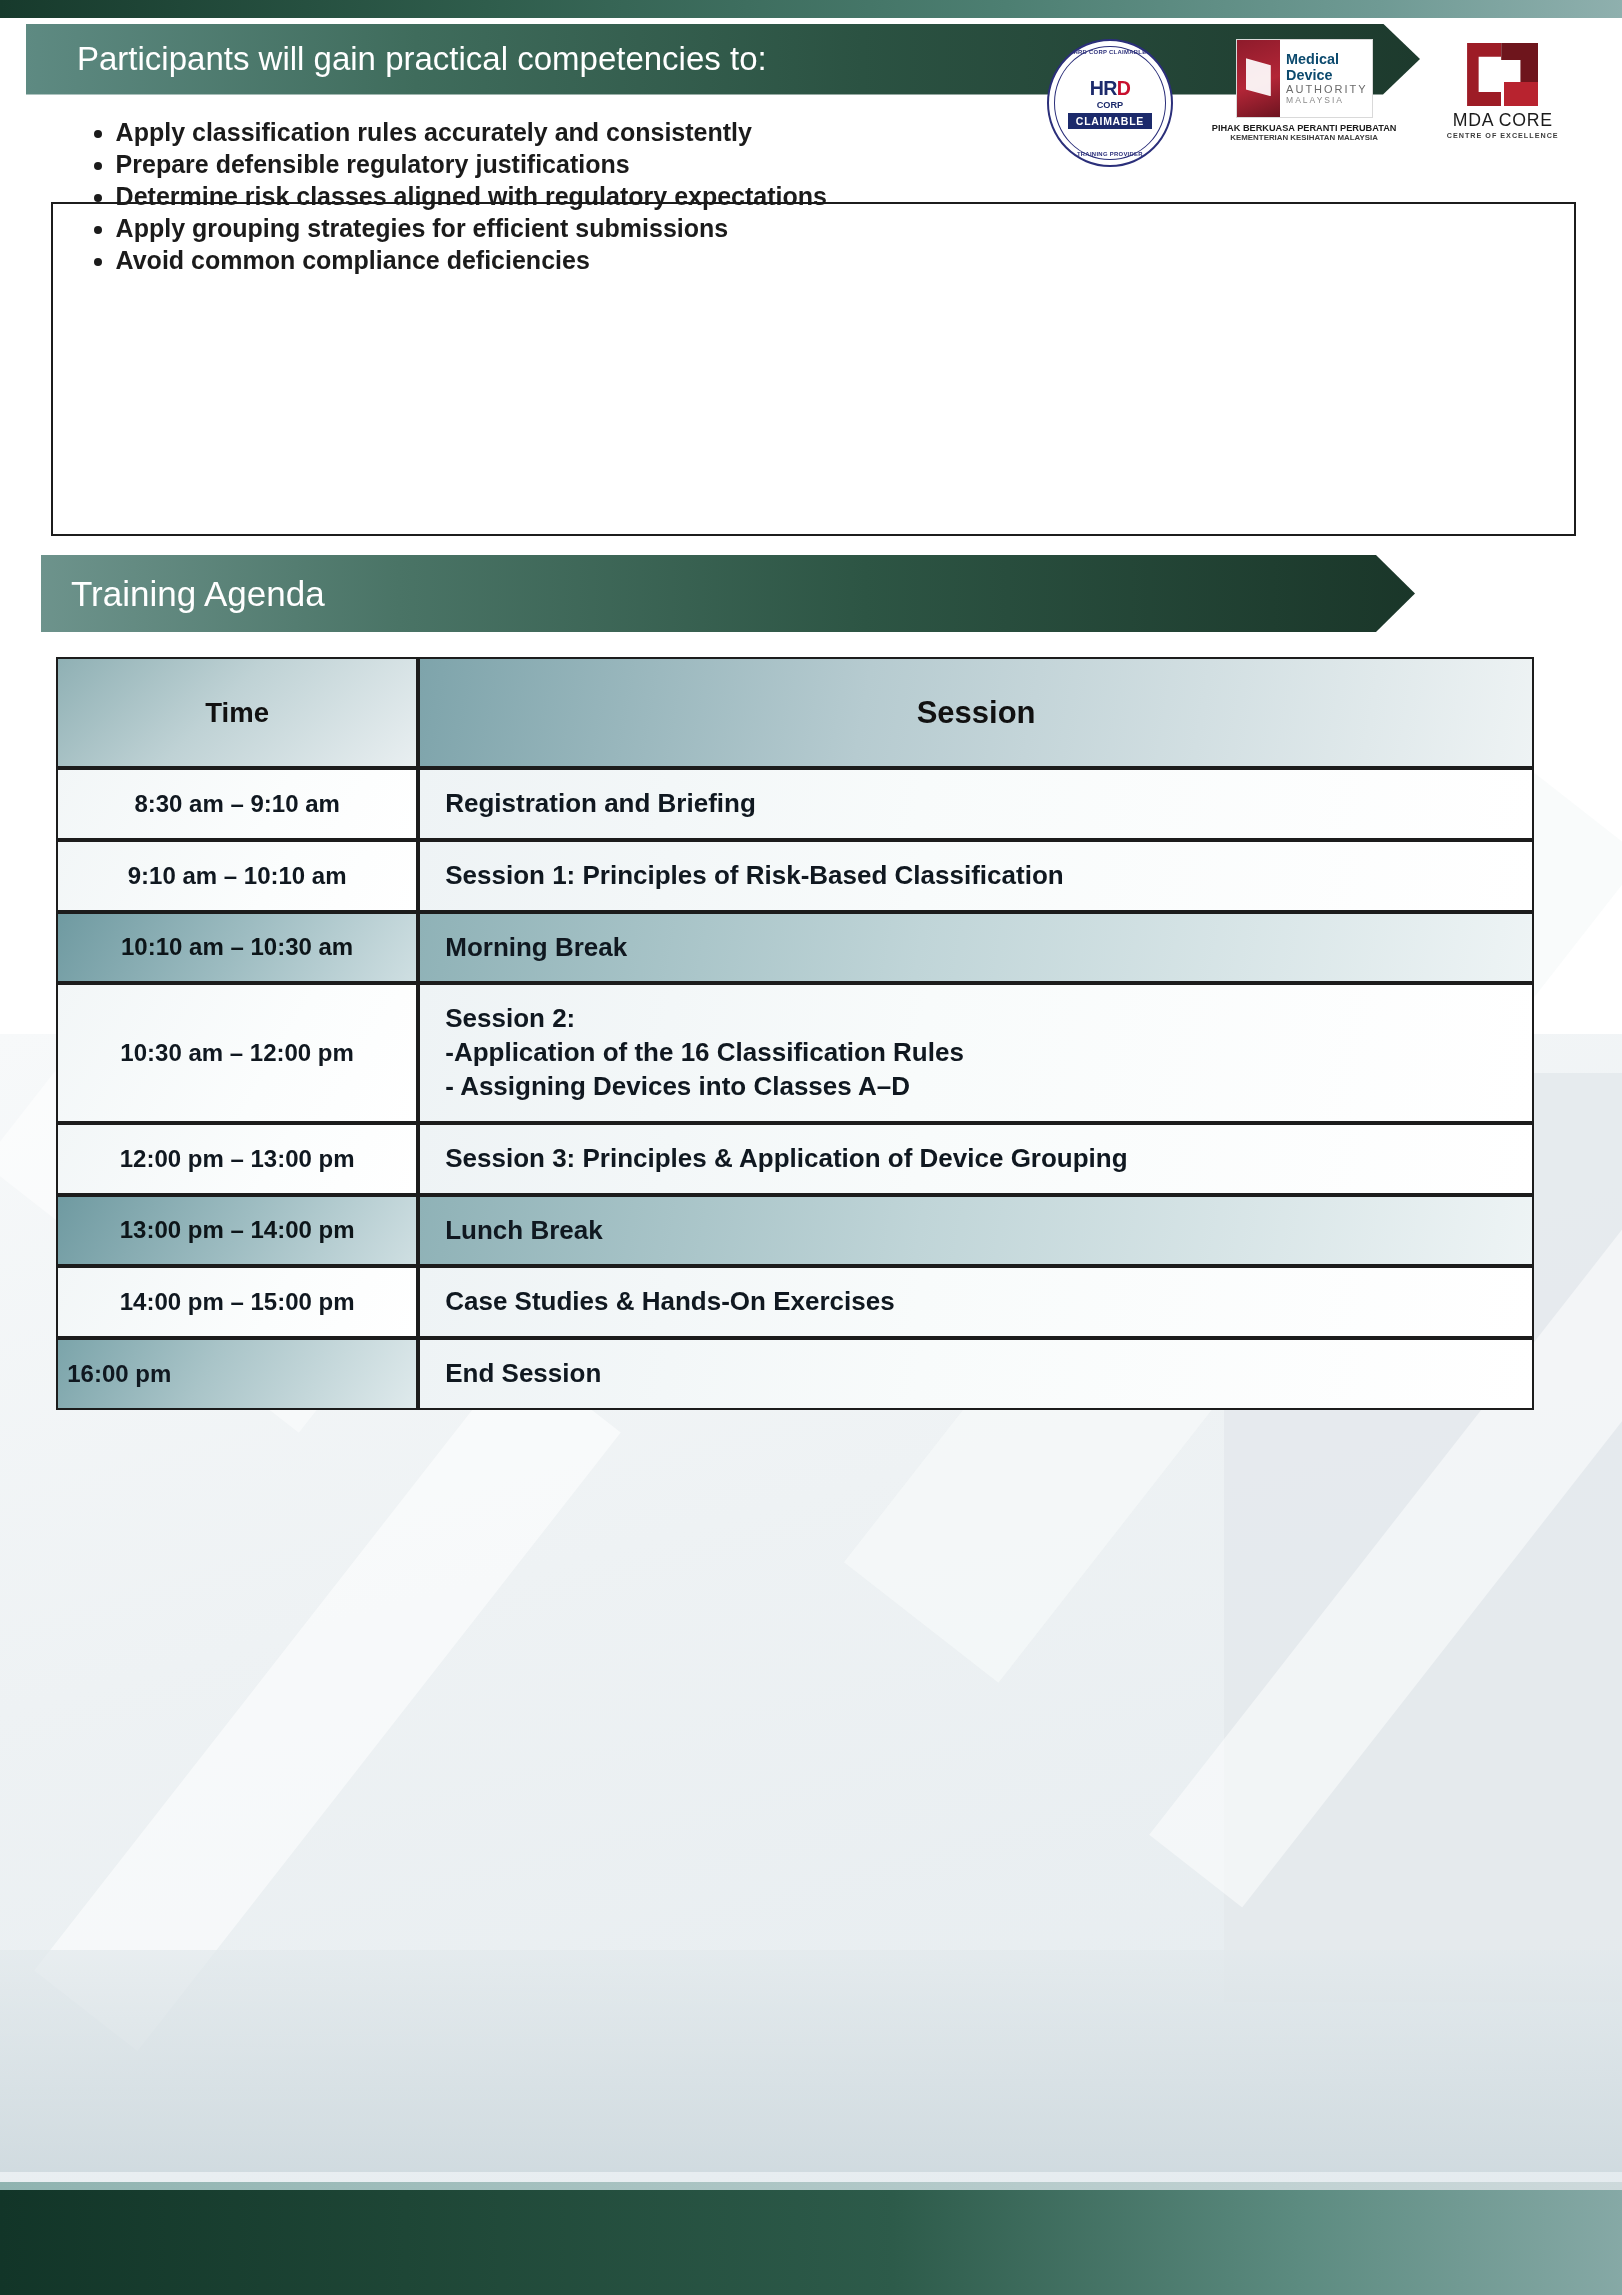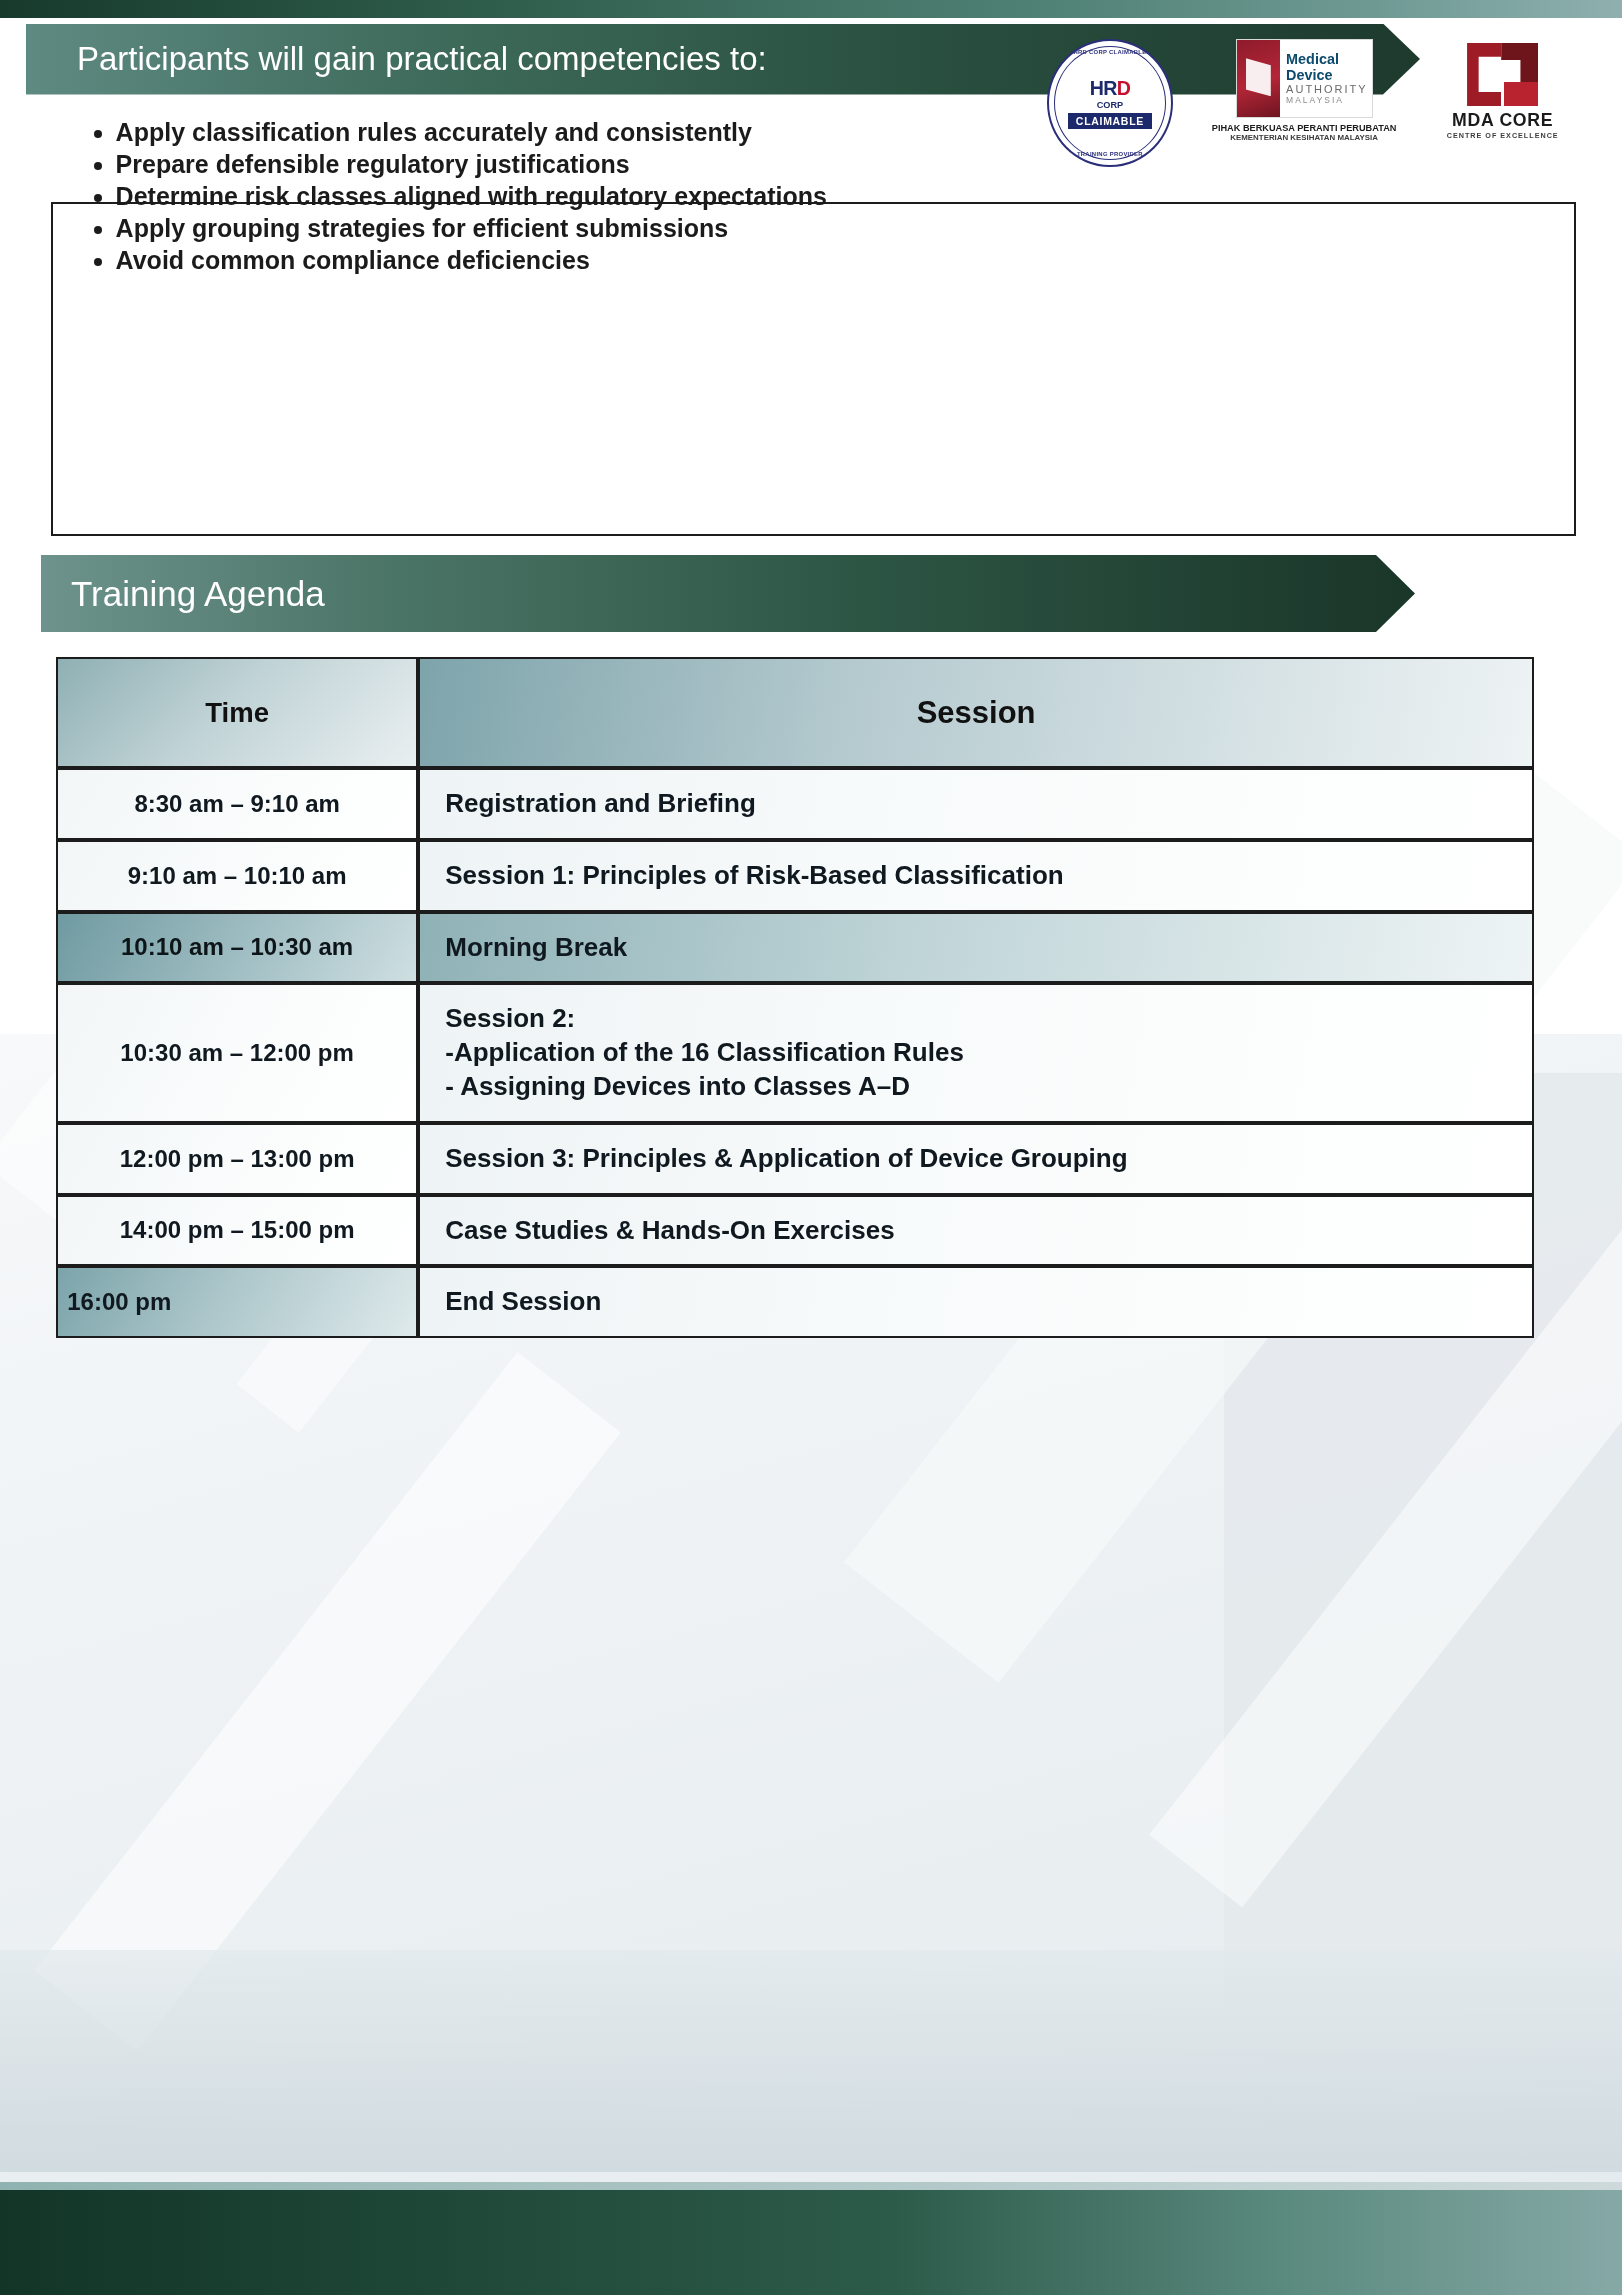--- a/index.html
+++ b/index.html
@@ -190,21 +190,21 @@
     position: absolute; left: 38px; top: 3.9px;
     width: 37px; height: 41px;
     background: #6e151c;
     clip-path: polygon(0 0, 100% 0, 100% 100%, 52% 100%, 52% 42%, 0 42%);
   }
   .logo-core .core-mark .c3 {
     position: absolute; left: 41px; top: 43px;
     width: 34px; height: 23.6px;
     background: #b8232f;
   }
-  .logo-core .core-t1 { font-size: 17.7px; font-weight: bold; color: #1b1b1b; letter-spacing: 0.7px; text-align: right; }
+  .logo-core .core-t1 { font-size: 17.7px; font-weight: normal; color: #1b1b1b; letter-spacing: 0.7px; text-align: right; }
   .logo-core .core-t2 { font-size: 7.2px; font-weight: bold; color: #3c3c3c; letter-spacing: 1px; }
 
   
   .comp-box {
     position: absolute;
     left: 51px; top: 202px;
     width: 1525px; height: 334px;
     background: #ffffff;
     border: 2.6px solid #1c1c1c;
     z-index: 4;
@@ -426,20 +426,26 @@
           <span class="line">-Application of the 16 Classification Rules</span>
           <span class="line">- Assigning Devices into Classes A–D</span>
         </td>
       </tr>
       <tr>
         <td class="time-cell col-time">12:00 pm – 13:00 pm</td>
         <td class="sess-cell col-sess">
           <span class="line">Session 3: Principles &amp; Application of Device Grouping</span>
         </td>
       </tr>
+      <tr class="break">
+        <td class="time-cell col-time">13:00 pm – 14:00 pm</td>
+        <td class="sess-cell col-sess">
+          <span class="line">Lunch Break</span>
+        </td>
+      </tr>
       <tr>
         <td class="time-cell col-time">14:00 pm – 15:00 pm</td>
         <td class="sess-cell col-sess">
           <span class="line">Case Studies &amp; Hands-On Exercises</span>
         </td>
       </tr>
       <tr class="end">
         <td class="time-cell col-time">16:00 pm</td>
         <td class="sess-cell col-sess">
           <span class="line">End Session</span>

